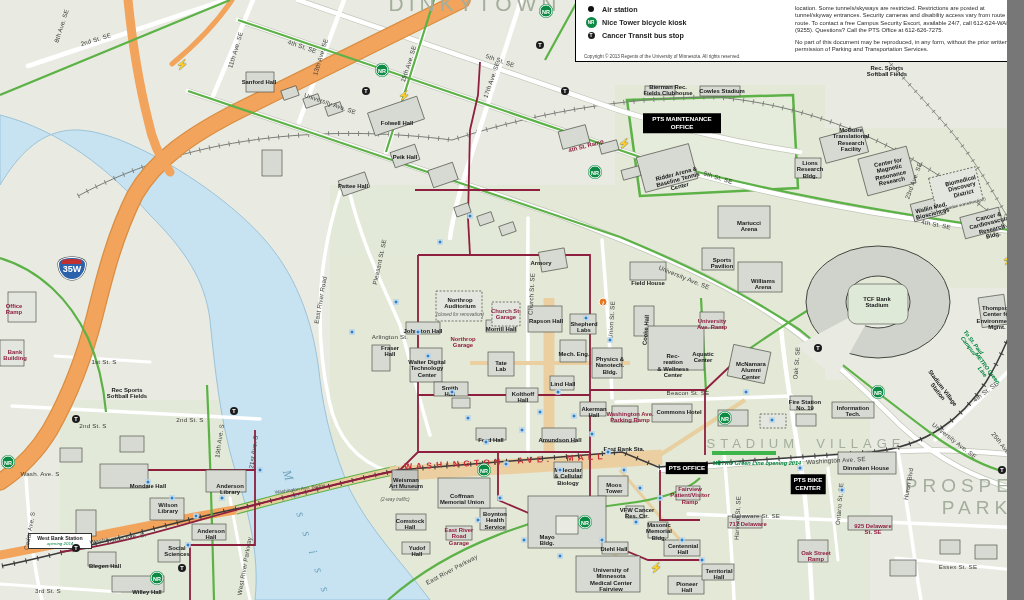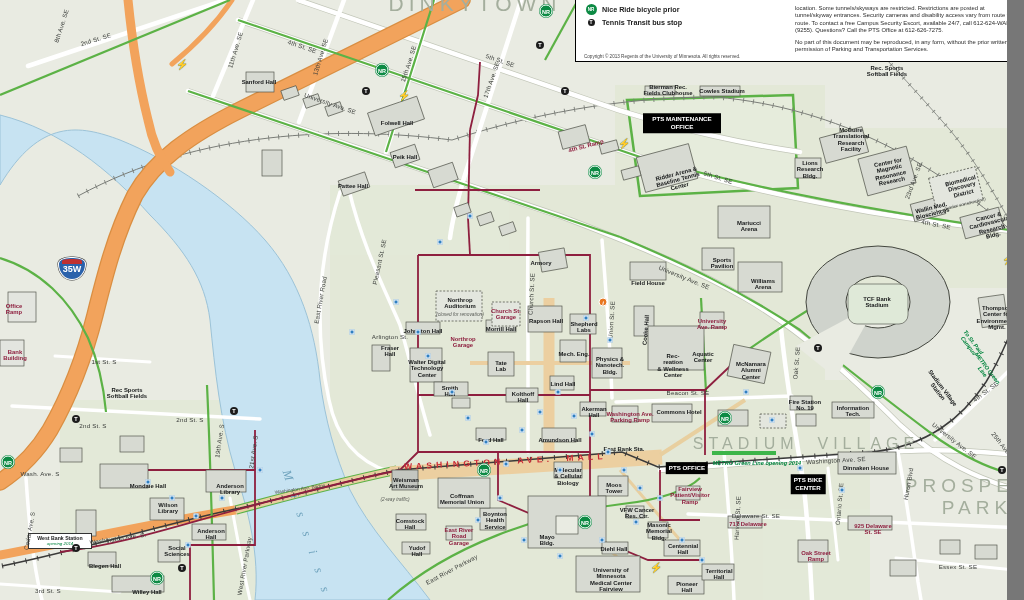--- a/index.html
+++ b/index.html
@@ -289,21 +289,21 @@
 
     <g>
       <path d="M806,302 a72,56 0 1 0 144,0 a72,56 0 1 0 -144,0 Z M846,302 a32,26 0 1 0 64,0 a32,26 0 1 0 -64,0 Z" fill="#cfd3cc" stroke="#44473f" stroke-width="1" fill-rule="evenodd"></path>
       <polygon points="878,302 796,346 836,378" fill="#e9ebe2"></polygon>
       <rect x="848" y="284" width="60" height="40" rx="9" fill="#dfe9d8" stroke="#44473f" stroke-width="0.6"></rect>
     </g>
   </svg>
 
   <div id="overlays">
     <div class="area" style="left:475px;top:4px;font-size:21px;">DINKYTOWN</div>
-    <div class="area" style="left:806px;top:444px;font-size:16px;">STADIUM  VILLAGE</div>
+    <div class="area" style="left:806px;top:444px;font-size:13px;">STADIUM  VILLAGE</div>
     <div class="area" style="left:977px;top:497px;font-size:19px;">PROSPECT
 PARK</div>
     <div id="sv-underline"></div>
     <div id="mall-text">WASHINGTON  AVE.  MALL</div>
     <div id="river-text">M i s s i s s i p p i</div>
 
     <div class="blackbox" style="left:682px;top:123px;width:78px;">PTS MAINTENANCE
 OFFICE</div>
     <div class="blackbox" style="left:687px;top:468px;">PTS OFFICE</div>
     <div class="blackbox" style="left:808px;top:484px;">PTS BIKE
@@ -317,29 +317,35 @@
     <div id="shield">
       <div class="sh-body"></div>
       <div class="sh-red"></div>
       <div class="sh-num">35W</div>
     </div>
 
     <div id="legend-box">
       <div id="legend-items">
           <div class="leg-row">
             <span class="leg-ic">
+              <span class="leg-air"></span>
+            </span>
+            <span class="leg-label">Air station</span>
+          </div>
+          <div class="leg-row">
+            <span class="leg-ic">
               <span class="leg-nr">NR</span>
             </span>
-            <span class="leg-label">Nice Ride bicycle prior</span>
+            <span class="leg-label">Nice Tower bicycle kiosk</span>
           </div>
           <div class="leg-row">
             <span class="leg-ic">
               <span class="leg-bus">T</span>
             </span>
-            <span class="leg-label">Tennis Transit bus stop</span>
+            <span class="leg-label">Cancer Transit bus stop</span>
           </div>
           <div id="legend-copy">Copyright © 2013 Regents of the University of Minnesota.  All rights reserved.</div>
         </div>
       <div id="legend-text">
         <p class="p1">location.  Some tunnels/skyways are restricted.  Restrictions are posted at tunnel/skyway entrances.  Security cameras and disability access vary from route to route.  To contact a free Campus Security Escort, available 24/7, call 612-624-WALK (9255). Questions? Call the PTS Office at 612-626-7275.</p>
         <p class="p2">No part of this document may be reproduced, in any form, without the prior written permission of Parking and Transportation Services.</p>
       </div>
     </div>
   </div>
 

